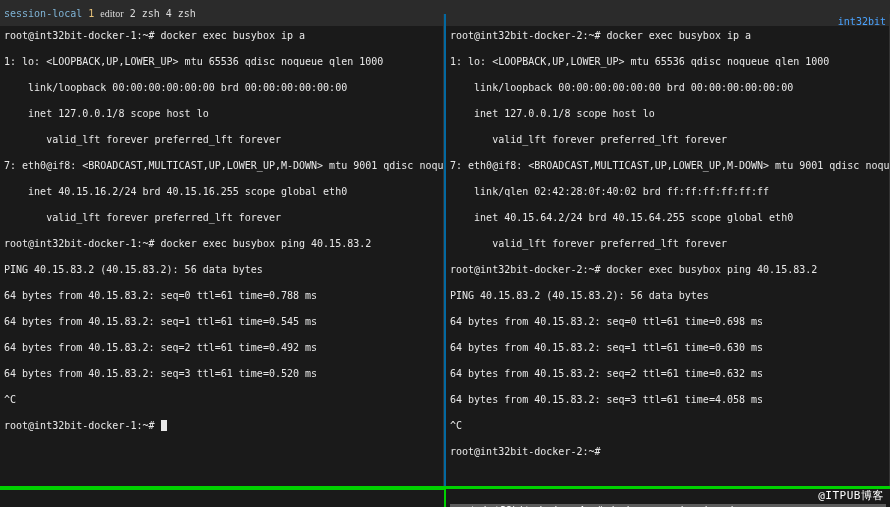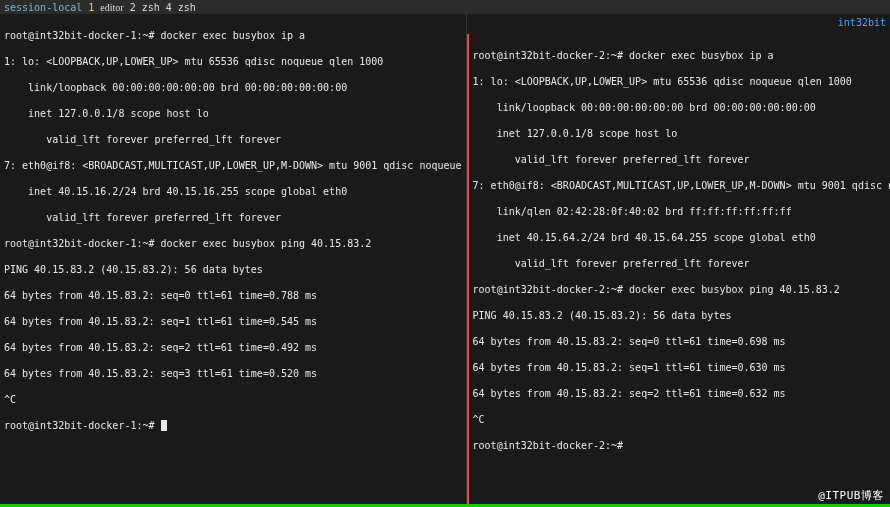--- a/index.html
+++ b/index.html
@@ -1,30 +1,30 @@
 <!DOCTYPE html>
 <html><head>
 <meta charset="utf-8">
 <style>
   html,body{margin:0;padding:0;background:#000;color:#e8e8e8;font-family:"DejaVu Sans Mono","Consolas","Monaco",monospace;font-size:10px;line-height:1.3;}
   .screen{width:890px;height:507px;position:relative;background:#1a1a1a;overflow:hidden;}
-  .status-bar{position:absolute;top:0;left:0;right:0;height:14px;background:#2b2b2b;display:flex;padding:0 4px;color:#ddd;}
+  .status-bar{position:absolute;top:0;left:0;right:0;height:26px;background:#2b2b2b;display:flex;align-items:center;padding:0 4px;color:#ddd;}
   .status-left{display:flex;gap:6px;align-items:center;}
   .status-session{color:#7fb3d5;}
   .status-idx{color:#e6c27a;}
   .status-mode{color:#ddd;font-family:Liberation Serif, serif;}
   .status-right{margin-left:auto;color:#4aa3ff;margin-top:16px;}
-  .panes{position:absolute;top:14px;left:0;right:0;bottom:0;display:flex;flex-direction:row;}
+  .panes{position:absolute;top:14px;left:0;right:0;bottom:0;display:flex;flex-direction:column;}
   .row{flex:1;display:flex;position:relative;}
   .pane{flex:1;padding:2px 4px;overflow:hidden;white-space:pre;color:#e8e8e8;position:relative;}
   .row.top .pane{border-right:1px solid #333;}
   .row.top{border-bottom:3px solid #00d100;}
   .row.bottom .pane{border-top:0;border-right:none;}
   .row.bottom .pane + .pane{border-left:2px solid #00d100;}
-  .row.top .pane + .pane{border-left:2px solid #ef4444;margin-top:20px;}
+  .row.top .pane + .pane{border-left:2px solid #0369a1;}
   .row.bottom .pane.p3{border-top:1px solid #00d100;}
   .row.bottom .pane.p4 .firstline{background:#5c5c5c;color:#fff;display:inline-block;padding:0 2px;width:100%;box-sizing:border-box;}
   .cursor{display:inline-block;width:6px;height:11px;background:#e8e8e8;vertical-align:-2px;}
   .watermark{position:absolute;right:6px;bottom:4px;color:#fff;font-size:11px;font-weight:normal;letter-spacing:0.5px;}
   .line{display:block;}
 </style>
 </head>
 <body>
 
 <div class="screen">
@@ -70,20 +70,21 @@
 <span class="line">       valid_lft forever preferred_lft forever</span>
 <span class="line">7: eth0@if8: &lt;BROADCAST,MULTICAST,UP,LOWER_UP,M-DOWN&gt; mtu 9001 qdisc noqueue</span>
 <span class="line">    link/qlen 02:42:28:0f:40:02 brd ff:ff:ff:ff:ff:ff</span>
 <span class="line">    inet 40.15.64.2/24 brd 40.15.64.255 scope global eth0</span>
 <span class="line">       valid_lft forever preferred_lft forever</span>
 <span class="line">root@int32bit-docker-2:~# docker exec busybox ping 40.15.83.2</span>
 <span class="line">PING 40.15.83.2 (40.15.83.2): 56 data bytes</span>
 <span class="line">64 bytes from 40.15.83.2: seq=0 ttl=61 time=0.698 ms</span>
 <span class="line">64 bytes from 40.15.83.2: seq=1 ttl=61 time=0.630 ms</span>
 <span class="line">64 bytes from 40.15.83.2: seq=2 ttl=61 time=0.632 ms</span>
+<span class="line">64 bytes from 40.15.83.2: seq=3 ttl=61 time=4.058 ms</span>
 <span class="line">^C</span>
 <span class="line">root@int32bit-docker-2:~#</span>
       </div>
     </div>
 
     <div class="row bottom">
 
       <div class="pane p3">
 <span class="line">root@int32bit-docker-3:~# docker exec busybox ip a</span>
 

